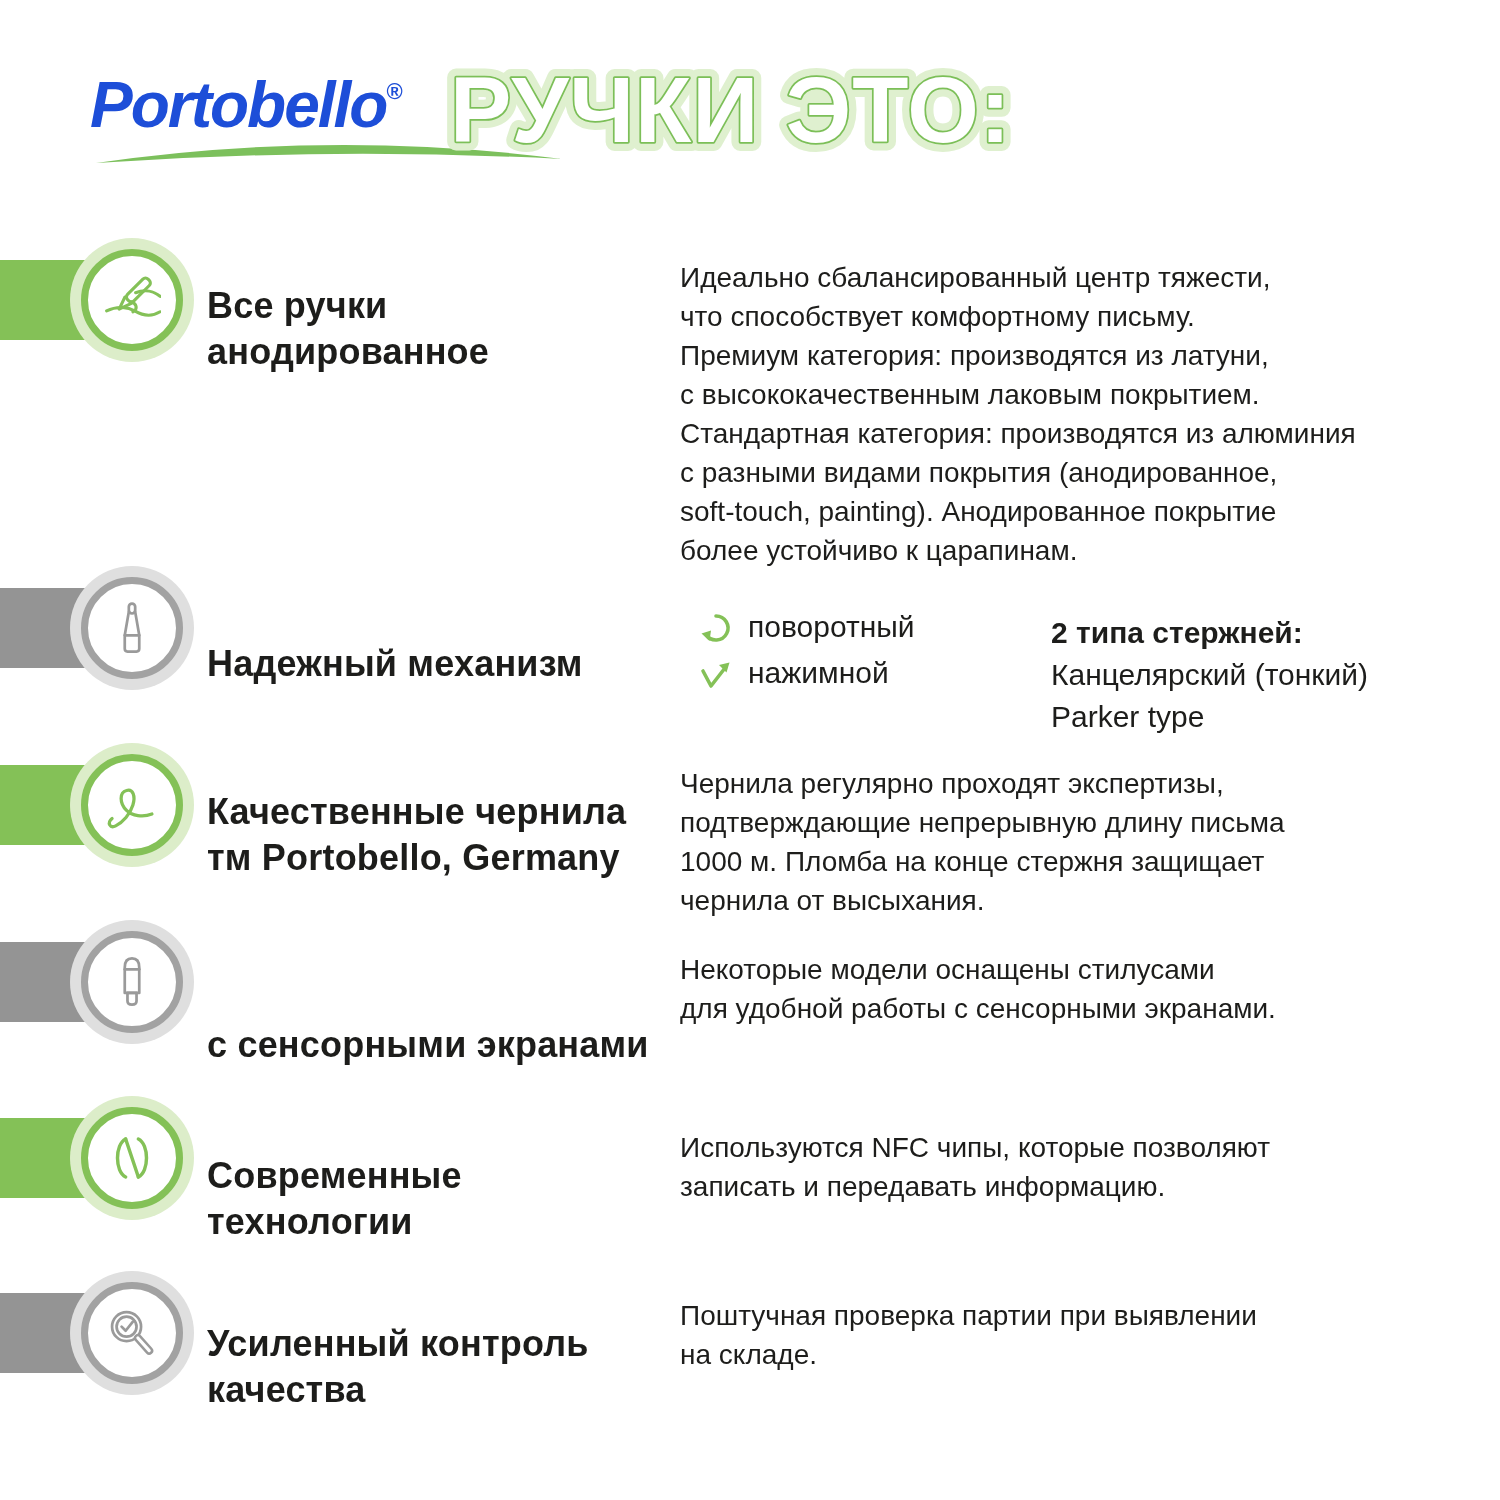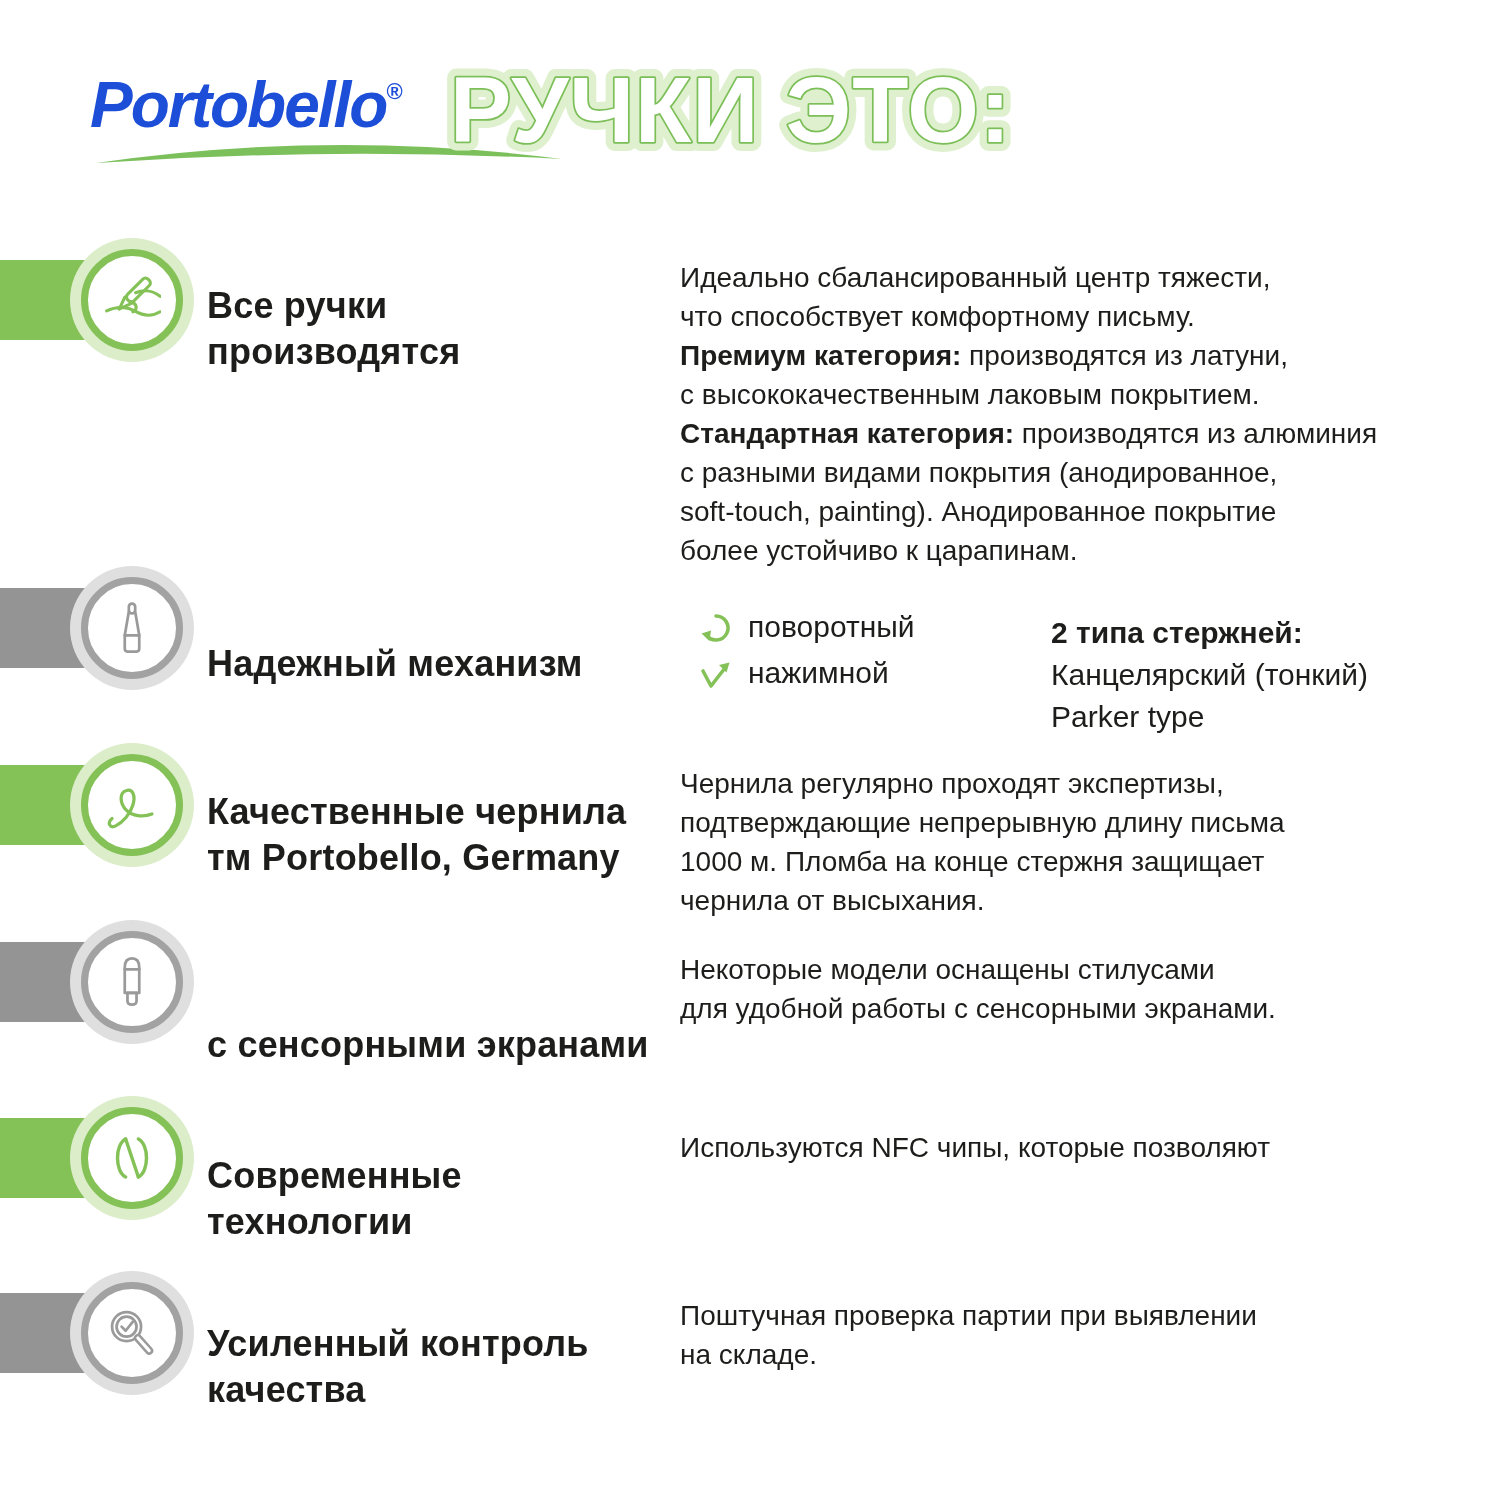--- a/index.html
+++ b/index.html
@@ -23,21 +23,21 @@
   .green .bar{background:#84c157;}
   .green .badge{background:#dcedc9;}
   .green .badge-inner{border-color:#84c157;}
   .gray .bar{background:#949494;}
   .gray .badge{background:#dfdfdf;}
   .gray .badge-inner{border-color:#a2a2a2;}
 
   .title{position:absolute;left:207px;font-size:36px;font-weight:bold;line-height:46px;
          letter-spacing:.2px;white-space:nowrap;}
   .desc{position:absolute;left:680px;font-size:28px;line-height:39px;white-space:nowrap;}
-  .desc b{font-weight:bold;text-align:right;}
+  .desc b{font-weight:normal;text-align:right;}
 
   .r1 .bar{top:260px}.r1 .badge{top:238px}.r1 .title{top:253px}.r1 .desc{top:258px}
   .r2 .bar{top:588px}.r2 .badge{top:566px}.r2 .title{top:611px}
   .r3 .bar{top:765px}.r3 .badge{top:743px}.r3 .title{top:759px}.r3 .desc{top:764px}
   .r4 .bar{top:942px}.r4 .badge{top:920px}.r4 .title{top:946px}.r4 .desc{top:950px}
   .r5 .bar{top:1118px}.r5 .badge{top:1096px}.r5 .title{top:1123px}.r5 .desc{top:1128px}
   .r6 .bar{top:1293px}.r6 .badge{top:1271px}.r6 .title{top:1291px}.r6 .desc{top:1296px}
 
   
   .mech{position:absolute;left:698px;top:610px;}
@@ -77,21 +77,21 @@
             <path d="M27 34 L32 48 L37 34"></path>
           </g>
           <path d="M36 24 C46 20 56 22 63 28"></path>
           <path d="M4 44 C16 38 28 40 35 44 C45 50 55 50 63 45"></path>
           <path d="M31 34 C37 36 39 42 33 45"></path>
         </svg>
       </div>
     </div>
     <h2 class="title">
       <span>Все ручки</span><br>
-      <span>производятся</span>
+      <span>анодированное</span>
     </h2>
     <div class="desc">
       <div><b></b><span>Идеально сбалансированный центр тяжести,</span></div>
       <div><b></b><span>что способствует комфортному письму.</span></div>
       <div><b>Премиум категория:</b><span> производятся из латуни,</span></div>
       <div><b></b><span>с высококачественным лаковым покрытием.</span></div>
       <div><b>Стандартная категория:</b><span> производятся из алюминия</span></div>
       <div><b></b><span>с разными видами покрытия (анодированное,</span></div>
       <div><b></b><span>soft-touch, painting). Анодированное покрытие</span></div>
       <div><b></b><span>более устойчиво к царапинам.</span></div>
@@ -187,20 +187,21 @@
           <path d="M25 11 L39 53"></path>
         </svg>
       </div>
     </div>
     <h2 class="title">
       <span>Современные</span><br>
       <span>технологии</span>
     </h2>
     <div class="desc">
       <div><b></b><span>Используются NFC чипы, которые позволяют</span></div>
+      <div><b></b><span>записать и передавать информацию.</span></div>
     </div>
   </div>
 
   <div class="row r6 gray">
     <div class="bar"></div>
     <div class="badge">
       <div class="badge-inner">
         <svg width="58" height="58" viewBox="0 0 64 64" fill="none" stroke="#9a9a9a" stroke-width="3" stroke-linecap="round" stroke-linejoin="round">
           <circle cx="26" cy="25" r="16"></circle>
           <circle cx="26" cy="25" r="11"></circle>

